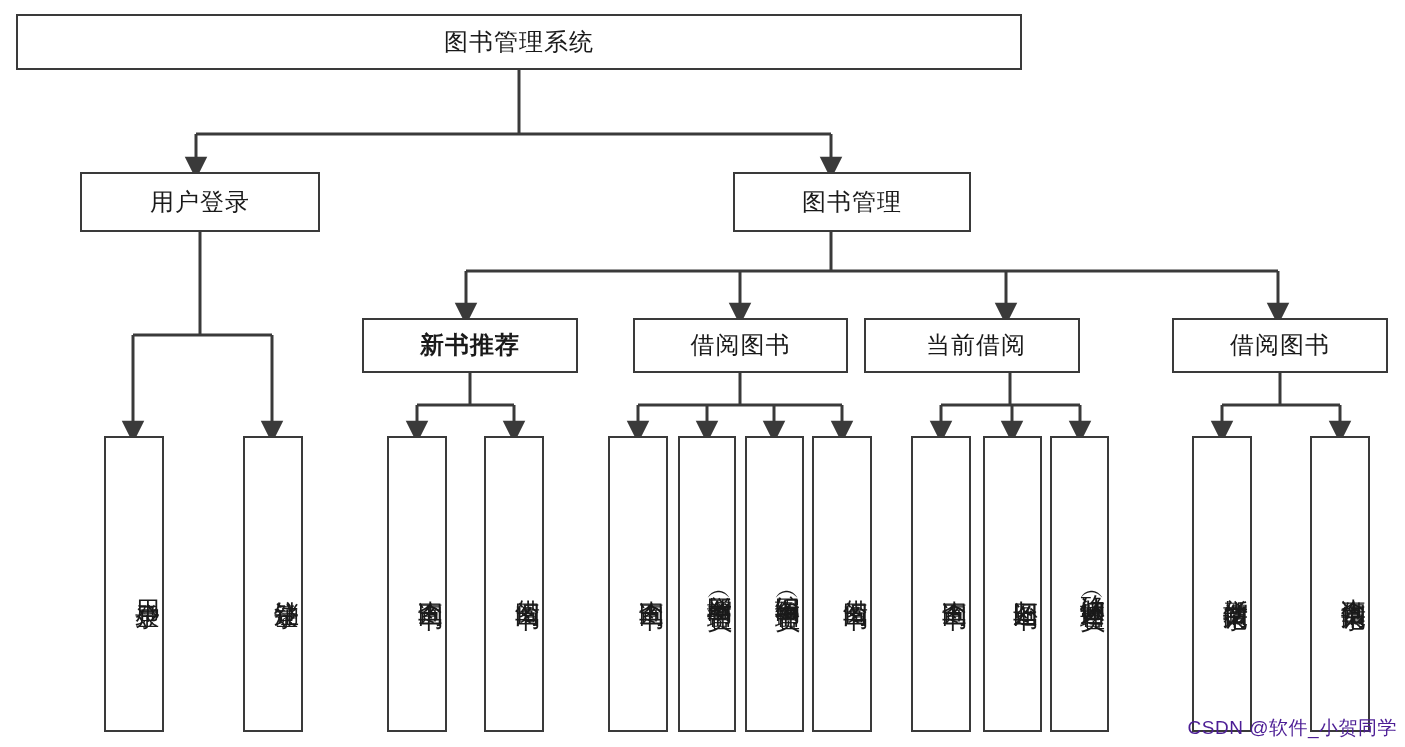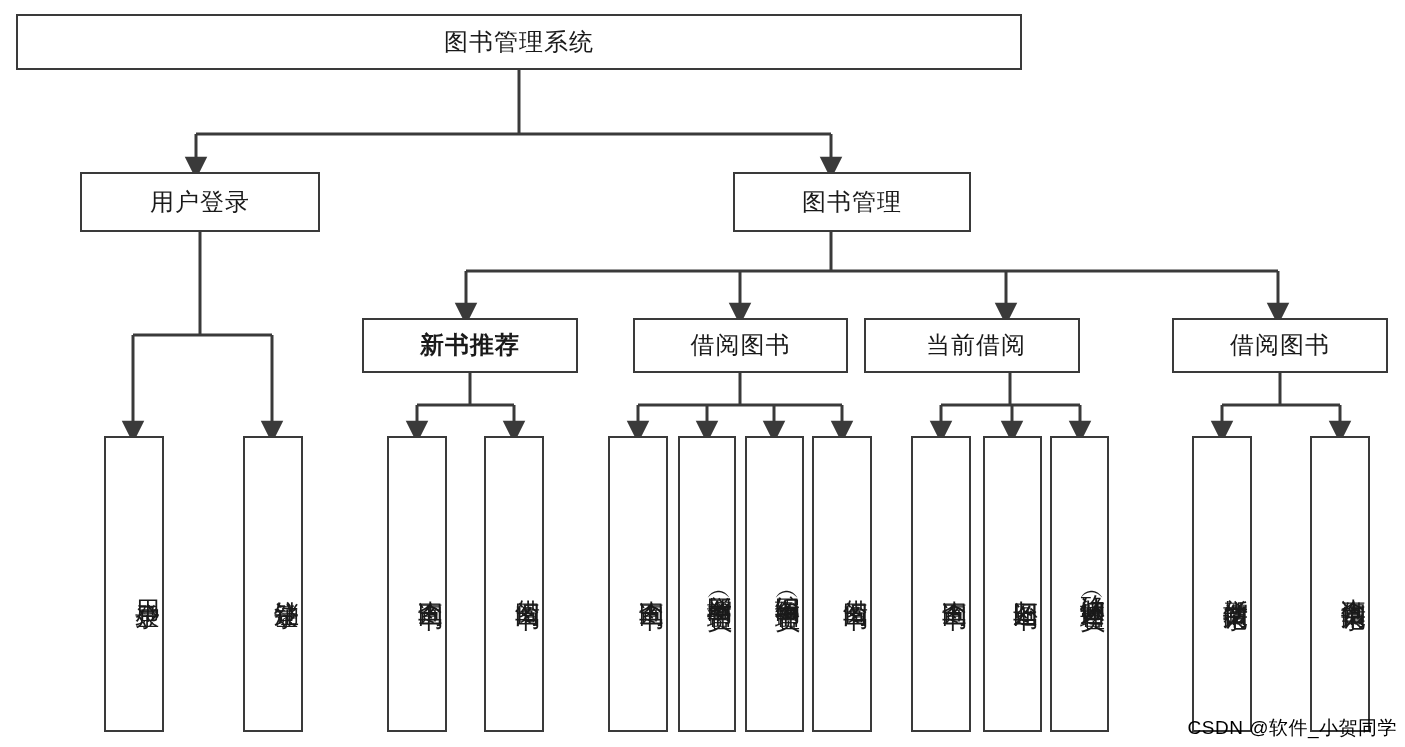--- a/index.html
+++ b/index.html
@@ -53,21 +53,21 @@
   .node.v .vtext {
     writing-mode: vertical-rl;
     text-orientation: upright;
     white-space: nowrap;
   }
   #watermark {
     position: absolute;
     right: 8px;
     bottom: 6px;
     font-size: 19px;
-    color: #000000;
+    color: #4c1d95;
     letter-spacing: 0.5px;
     white-space: nowrap;
   }
 </style>
 </head>
 <body>
 
 <div id="canvas">
 
   <svg id="edges" viewBox="0 0 1405 747" xmlns="http://www.w3.org/2000/svg">

